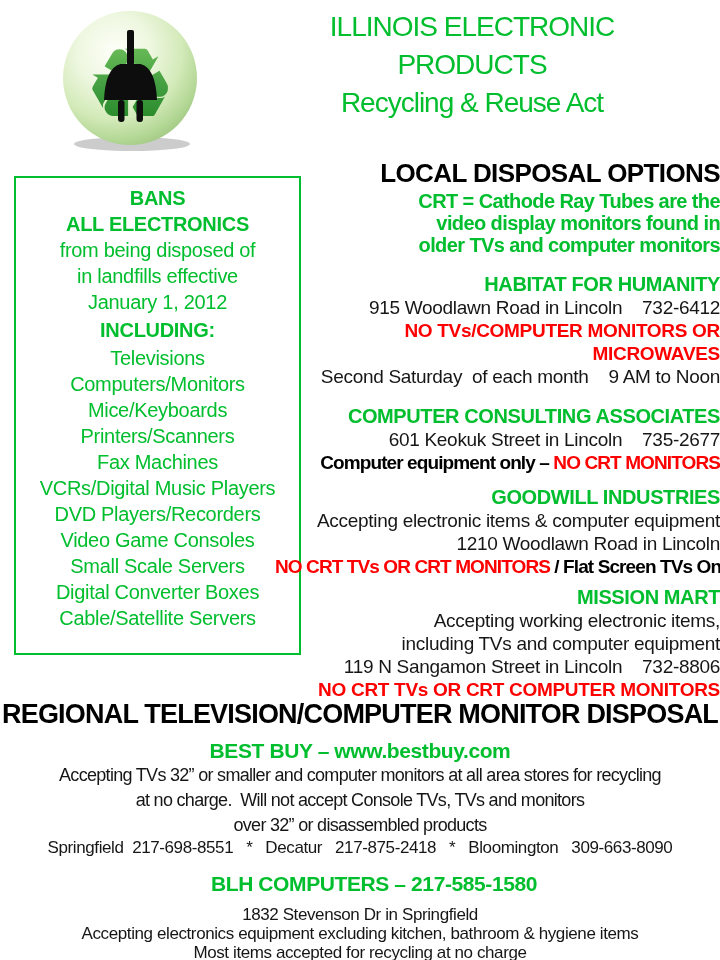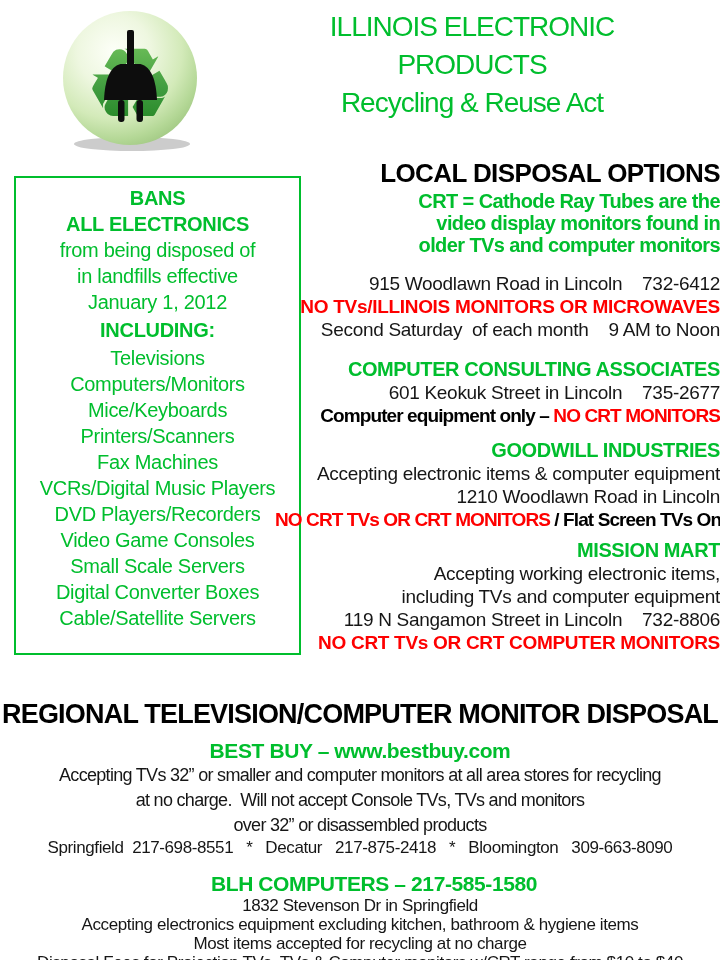--- a/index.html
+++ b/index.html
@@ -42,21 +42,21 @@
   .mb-habitat{margin-bottom:16px;}
   .mb-cca{margin-bottom:11px;}
   .mb-goodwill{margin-bottom:7px;}
   
   .regional{position:absolute;left:0;top:699px;width:720px;text-align:center;}
   .regional-title{font-size:27px;line-height:31px;font-weight:bold;letter-spacing:-0.8px;color:#000;}
   .vendor-heading{color:var(--green);font-weight:bold;font-size:21px;line-height:24px;letter-spacing:-0.4px;}
   .bb-heading{margin-top:9px;}
   .bb-body{font-size:18px;line-height:25px;letter-spacing:-0.7px;}
   .phones{font-size:17px;line-height:20px;letter-spacing:-0.4px;}
-  .blh-heading{margin-top:14px;margin-bottom:0;padding-left:28px;}
+  .blh-heading{margin-top:14px;margin-bottom:9px;padding-left:28px;}
   .blh-body{font-size:17px;line-height:19px;letter-spacing:-0.4px;}
 </style>
 </head>
 <body>
 
 <div class="page">
 
   <div class="logo">
     <svg viewBox="0 0 178 148" width="178" height="148">
       <defs>
@@ -113,22 +113,23 @@
 
   <div class="local">
     <div class="local-title">LOCAL DISPOSAL OPTIONS</div>
     <div class="crt-note">
       <div>CRT = Cathode Ray Tubes are the</div>
       <div>video display monitors found in</div>
       <div>older TVs and computer monitors</div>
     </div>
 
     <div class="entry mb-habitat">
+      <div class="entry-heading">HABITAT FOR HUMANITY</div>
       <div class="pre">915 Woodlawn Road in Lincoln    732-6412</div>
-      <div class="red">NO TVs/ILLINOIS MONITORS OR MICROWAVES</div>
+      <div class="red">NO TVs/COMPUTER MONITORS OR MICROWAVES</div>
       <div class="pre">Second Saturday  of each month    9 AM to Noon</div>
     </div>
 
     <div class="entry mb-cca">
       <div class="entry-heading">COMPUTER CONSULTING ASSOCIATES</div>
       <div class="pre">601 Keokuk Street in Lincoln    735-2677</div>
       <div class="nowrap"><span class="blk-bold">Computer equipment only – </span><span class="red">NO CRT MONITORS</span></div>
     </div>
 
     <div class="entry mb-goodwill">

